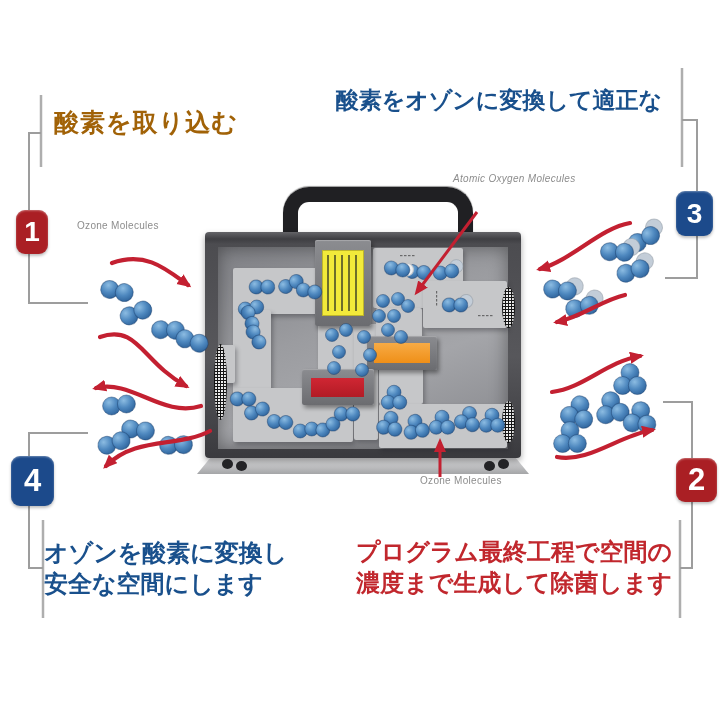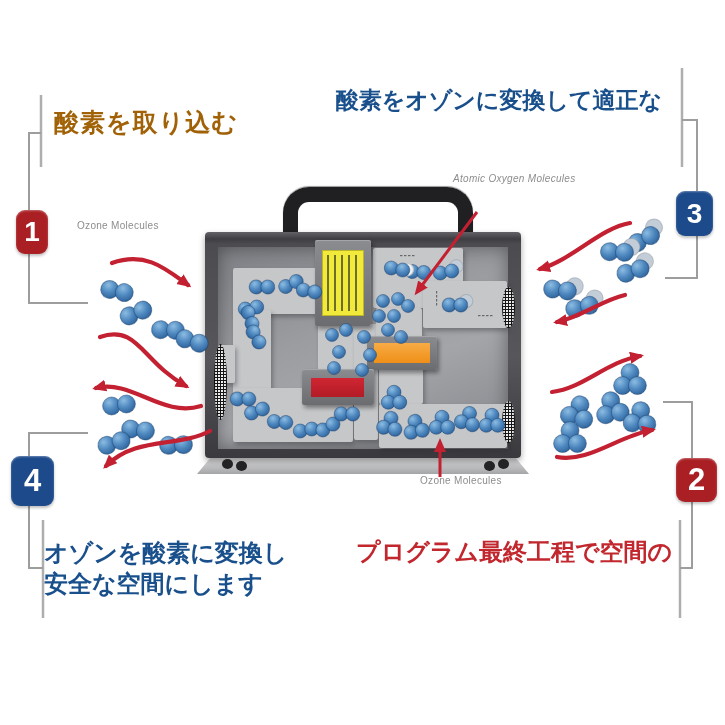--- a/index.html
+++ b/index.html
@@ -376,19 +376,20 @@
   <div class="ann ann-step1">酸素を取り込む</div>
   <div class="ann ann-step3">
     <div>酸素をオゾンに変換して適正な</div>
   </div>
   <div class="ann ann-step4">
     <div>オゾンを酸素に変換し</div>
     <div>安全な空間にします</div>
   </div>
   <div class="ann ann-step2">
     <div>プログラム最終工程で空間の</div>
+    <div>濃度まで生成して除菌します</div>
   </div>
 
   <div class="mini-label" style="left:77px;top:220px;">Ozone Molecules</div>
   <div class="mini-label" style="left:453px;top:173px;font-style:italic;">Atomic Oxygen Molecules</div>
   <div class="mini-label" style="left:420px;top:475px;">Ozone Molecules</div>
 
 </div>
 
 </body></html>

